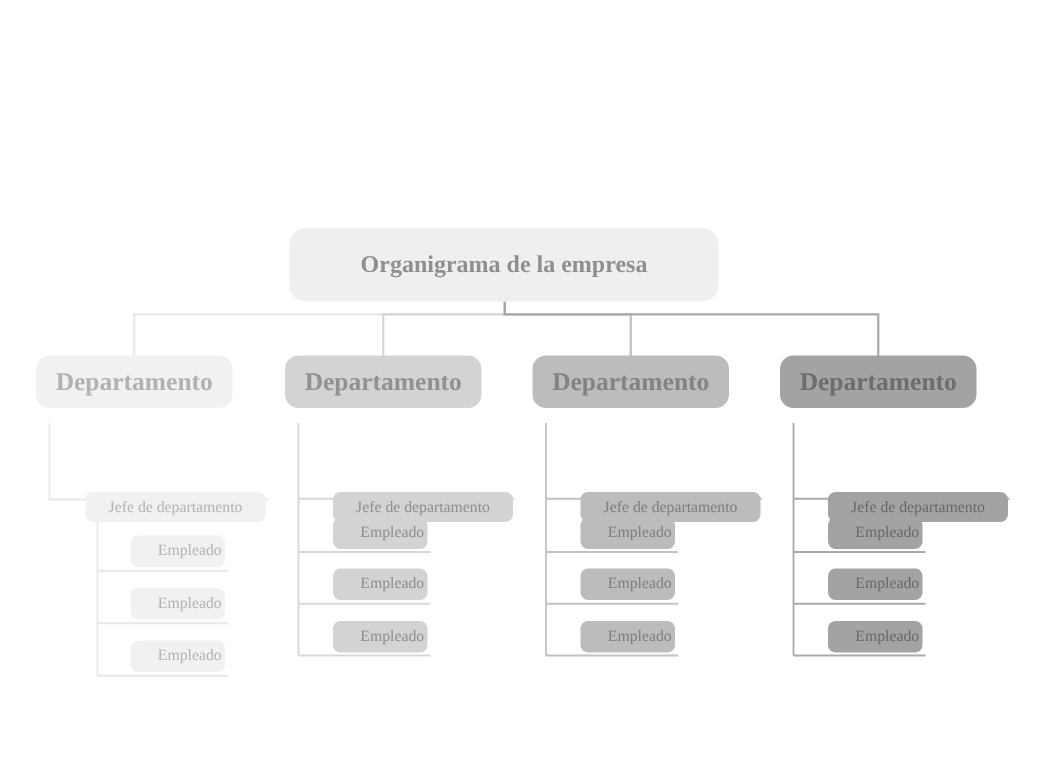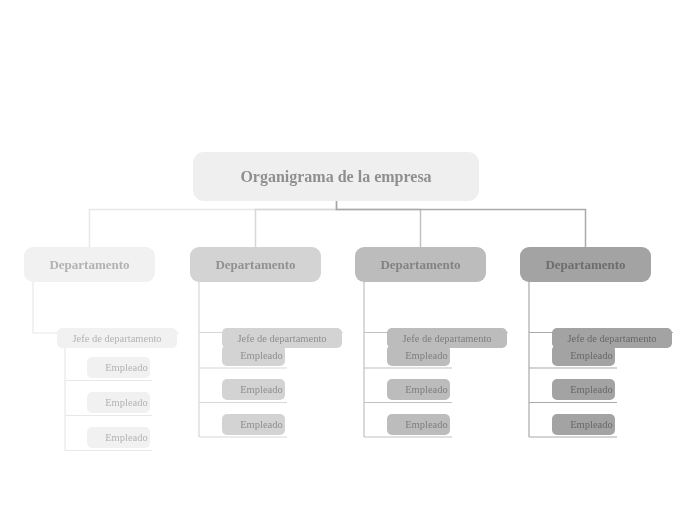--- a/index.html
+++ b/index.html
@@ -19,22 +19,22 @@
     align-items: center;
     justify-content: center;
     white-space: nowrap;
     box-sizing: border-box;
   }
   .root-node {
     left: 193px; top: 112px; width: 286px; height: 49px;
     border-radius: 11px; font-size: 16px; font-weight: bold;
   }
   .dept {
-    top: 207px; width: 131px; height: 35px;
-    border-radius: 9px; font-size: 13px; font-weight: bold;
+    top: 197px; width: 131px; height: 35px;
+    border-radius: 9px; font-size: 17px; font-weight: bold;
   }
   .jefe {
     top: 288px; width: 120px; height: 20px;
     border-radius: 5px; font-size: 10.5px;
   }
   .emp {
     width: 63px; height: 21px;
     border-radius: 5px; font-size: 10.5px; padding-left: 16px;
   }
   

